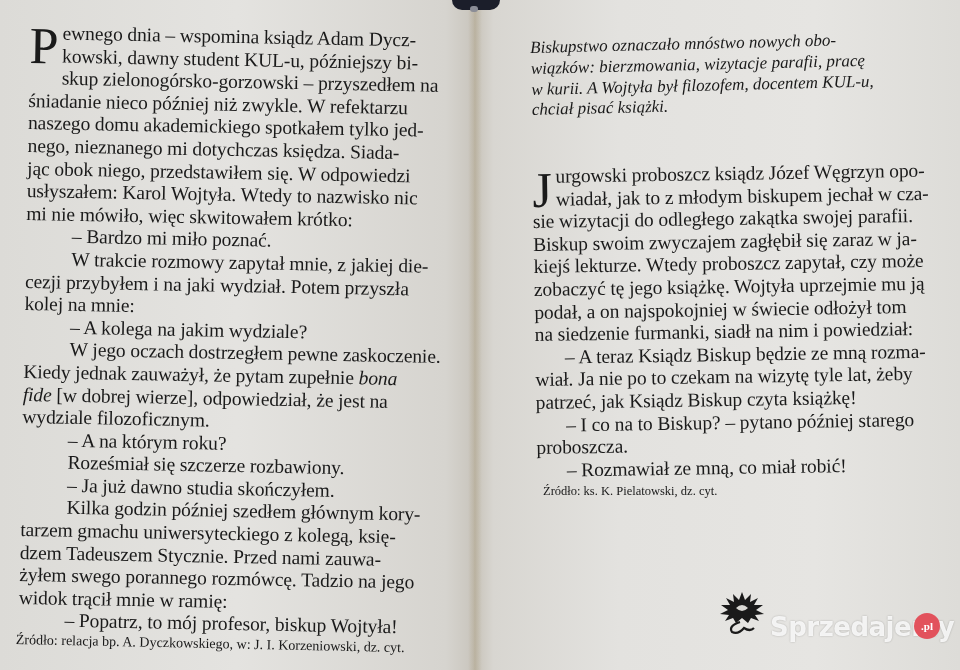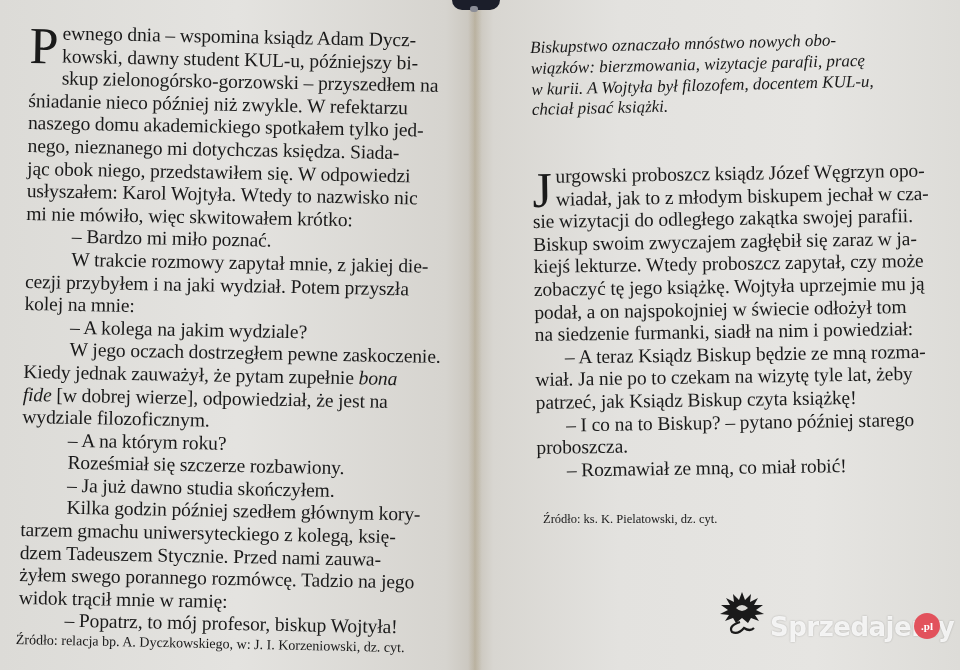--- a/index.html
+++ b/index.html
@@ -35,21 +35,21 @@
   }
   .left-col { left:30px; top:22px; width:392px; transform:rotate(1.1deg); transform-origin:0 0; }
   .left-source { position:absolute; left:16px; top:632px; font-size:14px; transform:rotate(1.2deg); transform-origin:0 0; white-space:nowrap; }
 
   .italic-block { position:absolute; left:530px; top:38px; font-style:italic; font-size:17px; line-height:20.8px; transform:rotate(-1.4deg); transform-origin:0 0; }
   .italic-block .line { display:block; white-space:nowrap; }
 
   .right-col { left:532px; top:166px; width:395px; transform:rotate(-0.9deg); transform-origin:0 0; }
   .right-col .indent { padding-left:30px; }
   .dropcap-j { float:left; font-size:50px; line-height:40px; margin:4px 4px 0 0; }
-  .right-source { position:absolute; left:543px; top:512px; font-size:12.5px; white-space:nowrap; }
+  .right-source { position:absolute; left:543px; top:484px; font-size:12.5px; white-space:nowrap; }
 
   .ornament { position:absolute; left:718px; top:588px; width:48px; height:48px; }
   .watermark {
     position:absolute; left:770px; top:612px; font-family:"DejaVu Sans",sans-serif; font-weight:bold;
     font-size:26px; color:rgba(255,255,255,.85); letter-spacing:-0.5px;
     text-shadow:0 0 2px rgba(0,0,0,.25);
   }
   .watermark-badge {
     position:absolute; left:914px; top:613px; width:26px; height:26px; border-radius:50%;
     background:#e2525c; color:#fff; font-family:Liberation Serif, serif; font-size:11px; font-weight:bold;

